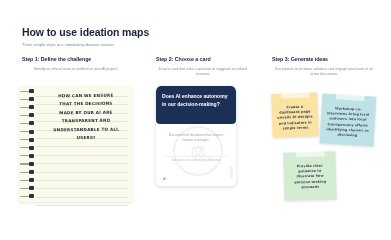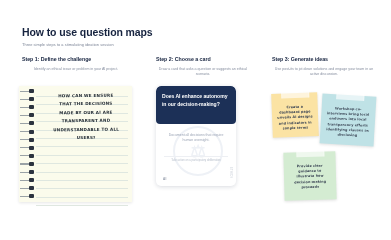--- a/index.html
+++ b/index.html
@@ -147,21 +147,21 @@
     transform:rotate(-1.6deg);
   }
   .note-blue .txt{transform:rotate(-1.5deg);}
 </style>
 </head>
 <body>
 
 <div class="page">
 
   <div class="header">
-    <h1 class="title">How to use question maps</h1>
+    <h1 class="title">How to use ideation maps</h1>
     <p class="subtitle">Three simple steps to a stimulating ideation session</p>
   </div>
 
   <div class="cols">
     <div class="col col1">
       <p class="step-title">Step 1: Define the challenge</p>
       <p class="step-desc">Identify an ethical issue or problem in your AI project.</p>
     </div>
     <div class="col col2">
       <p class="step-title">Step 2: Choose a card</p>

